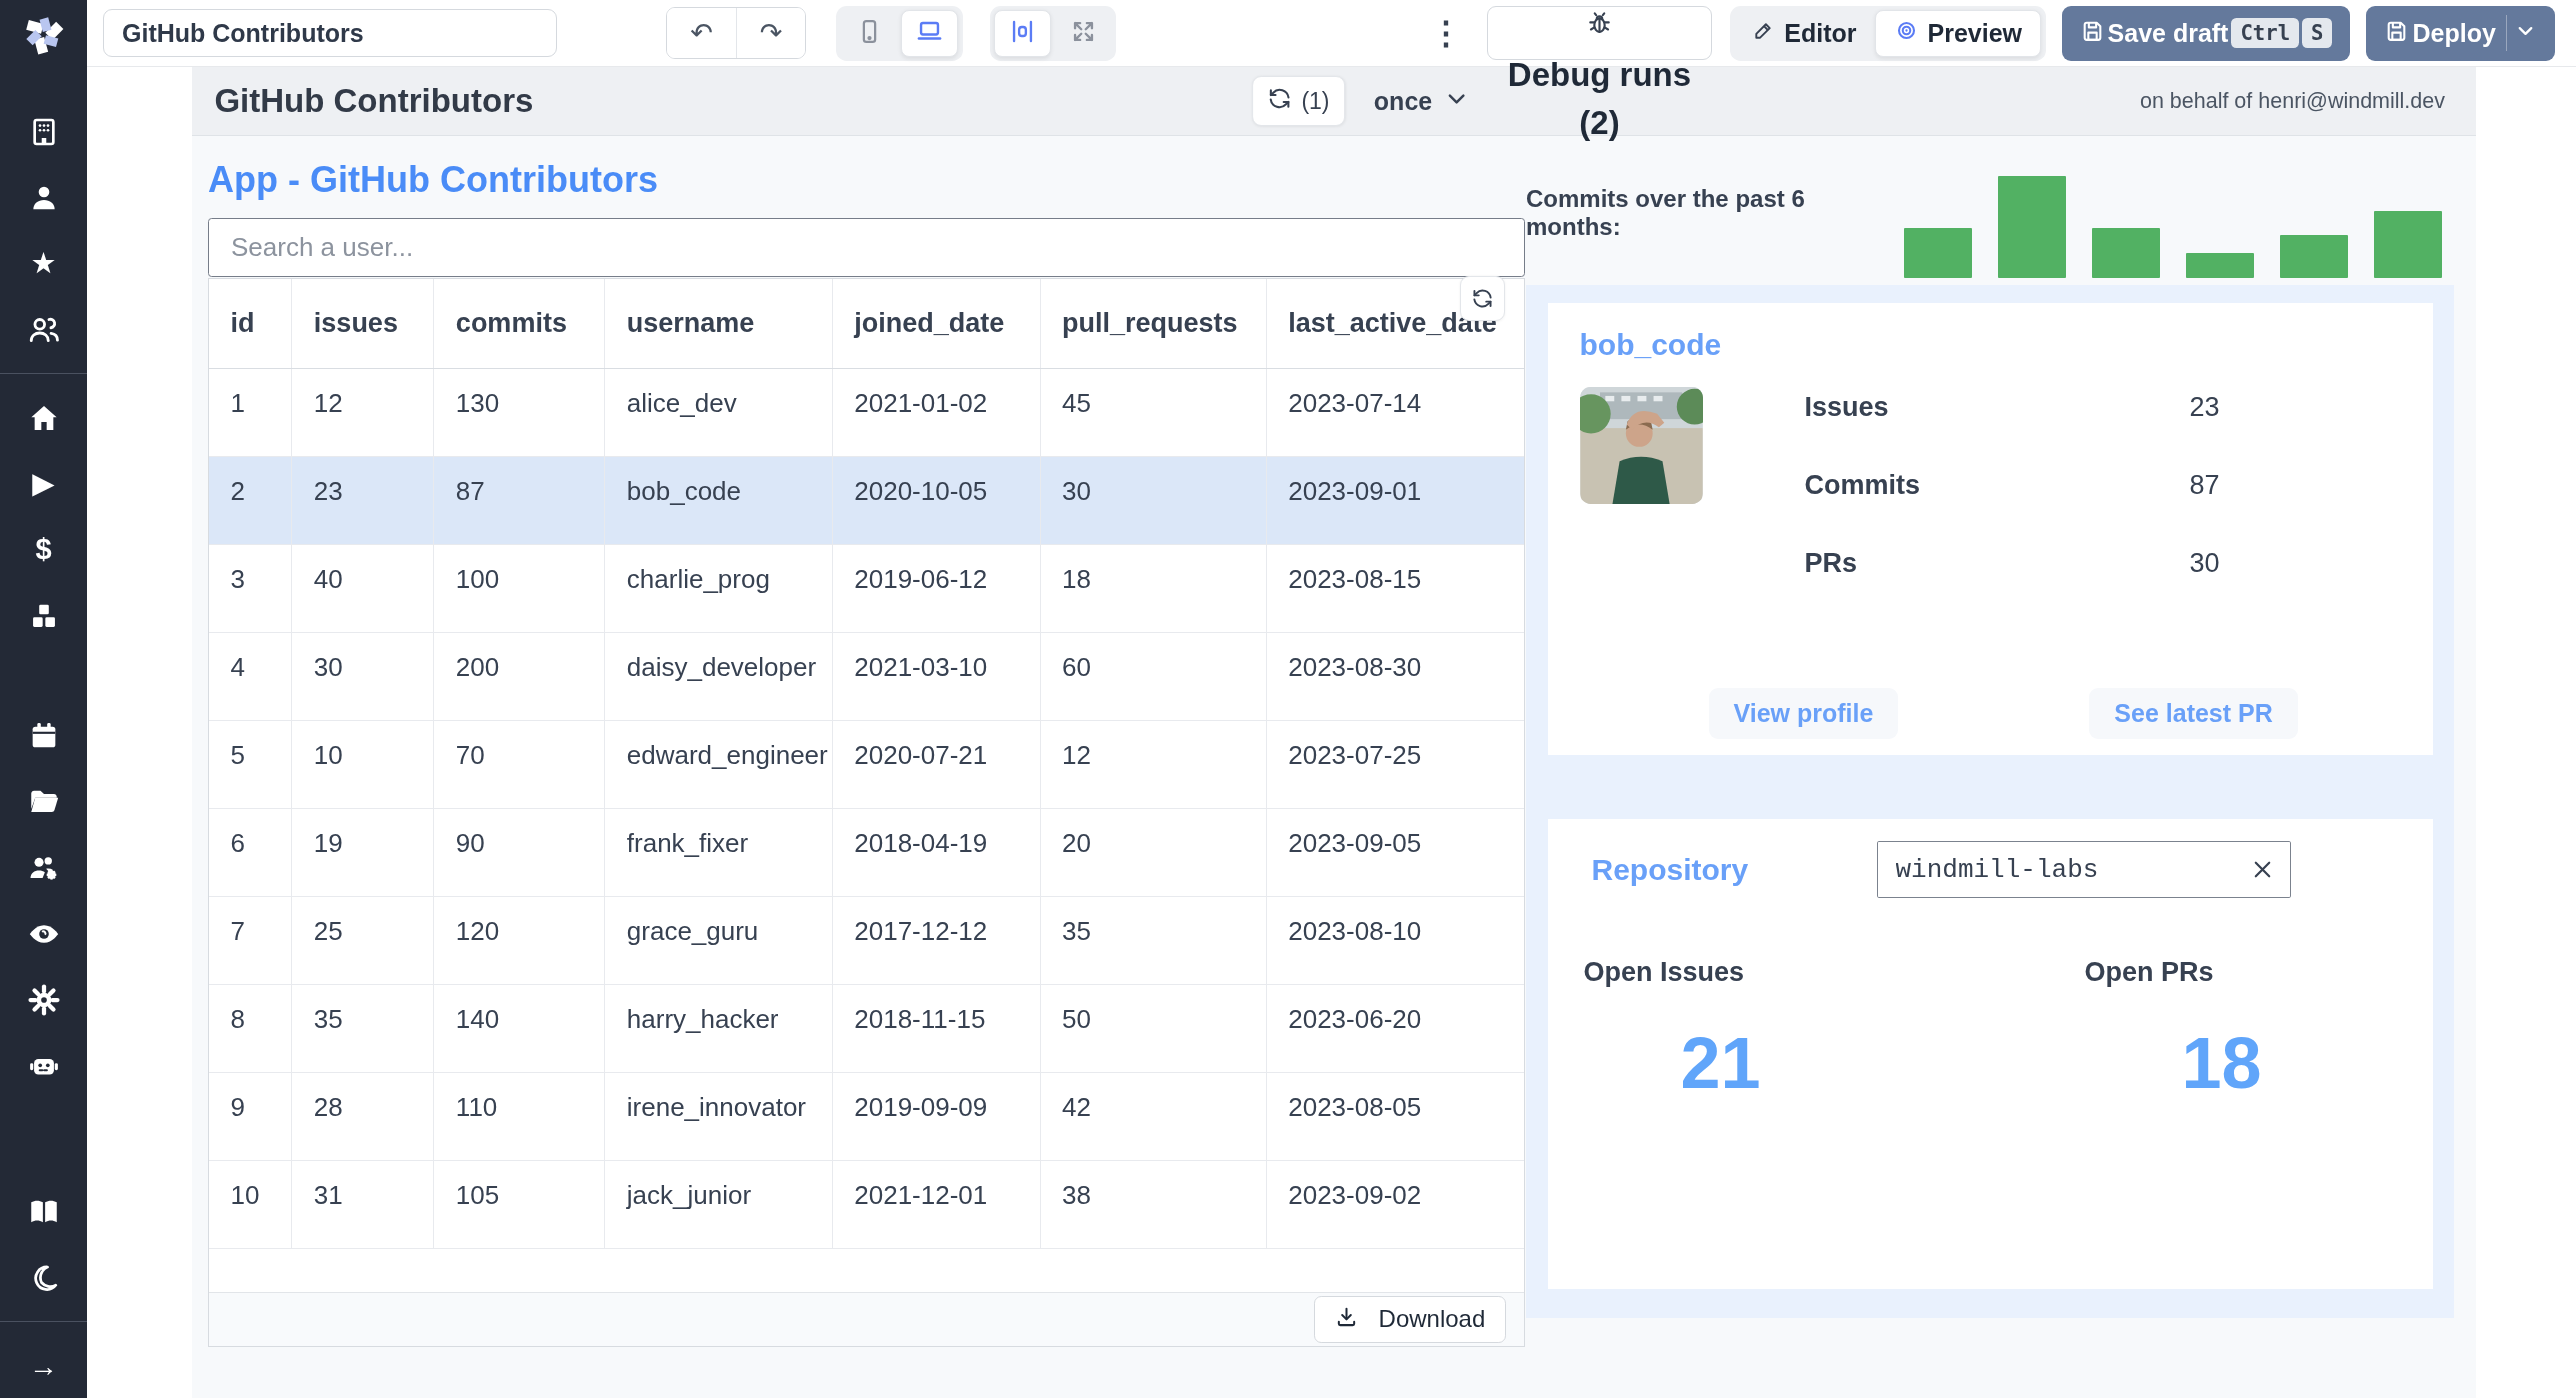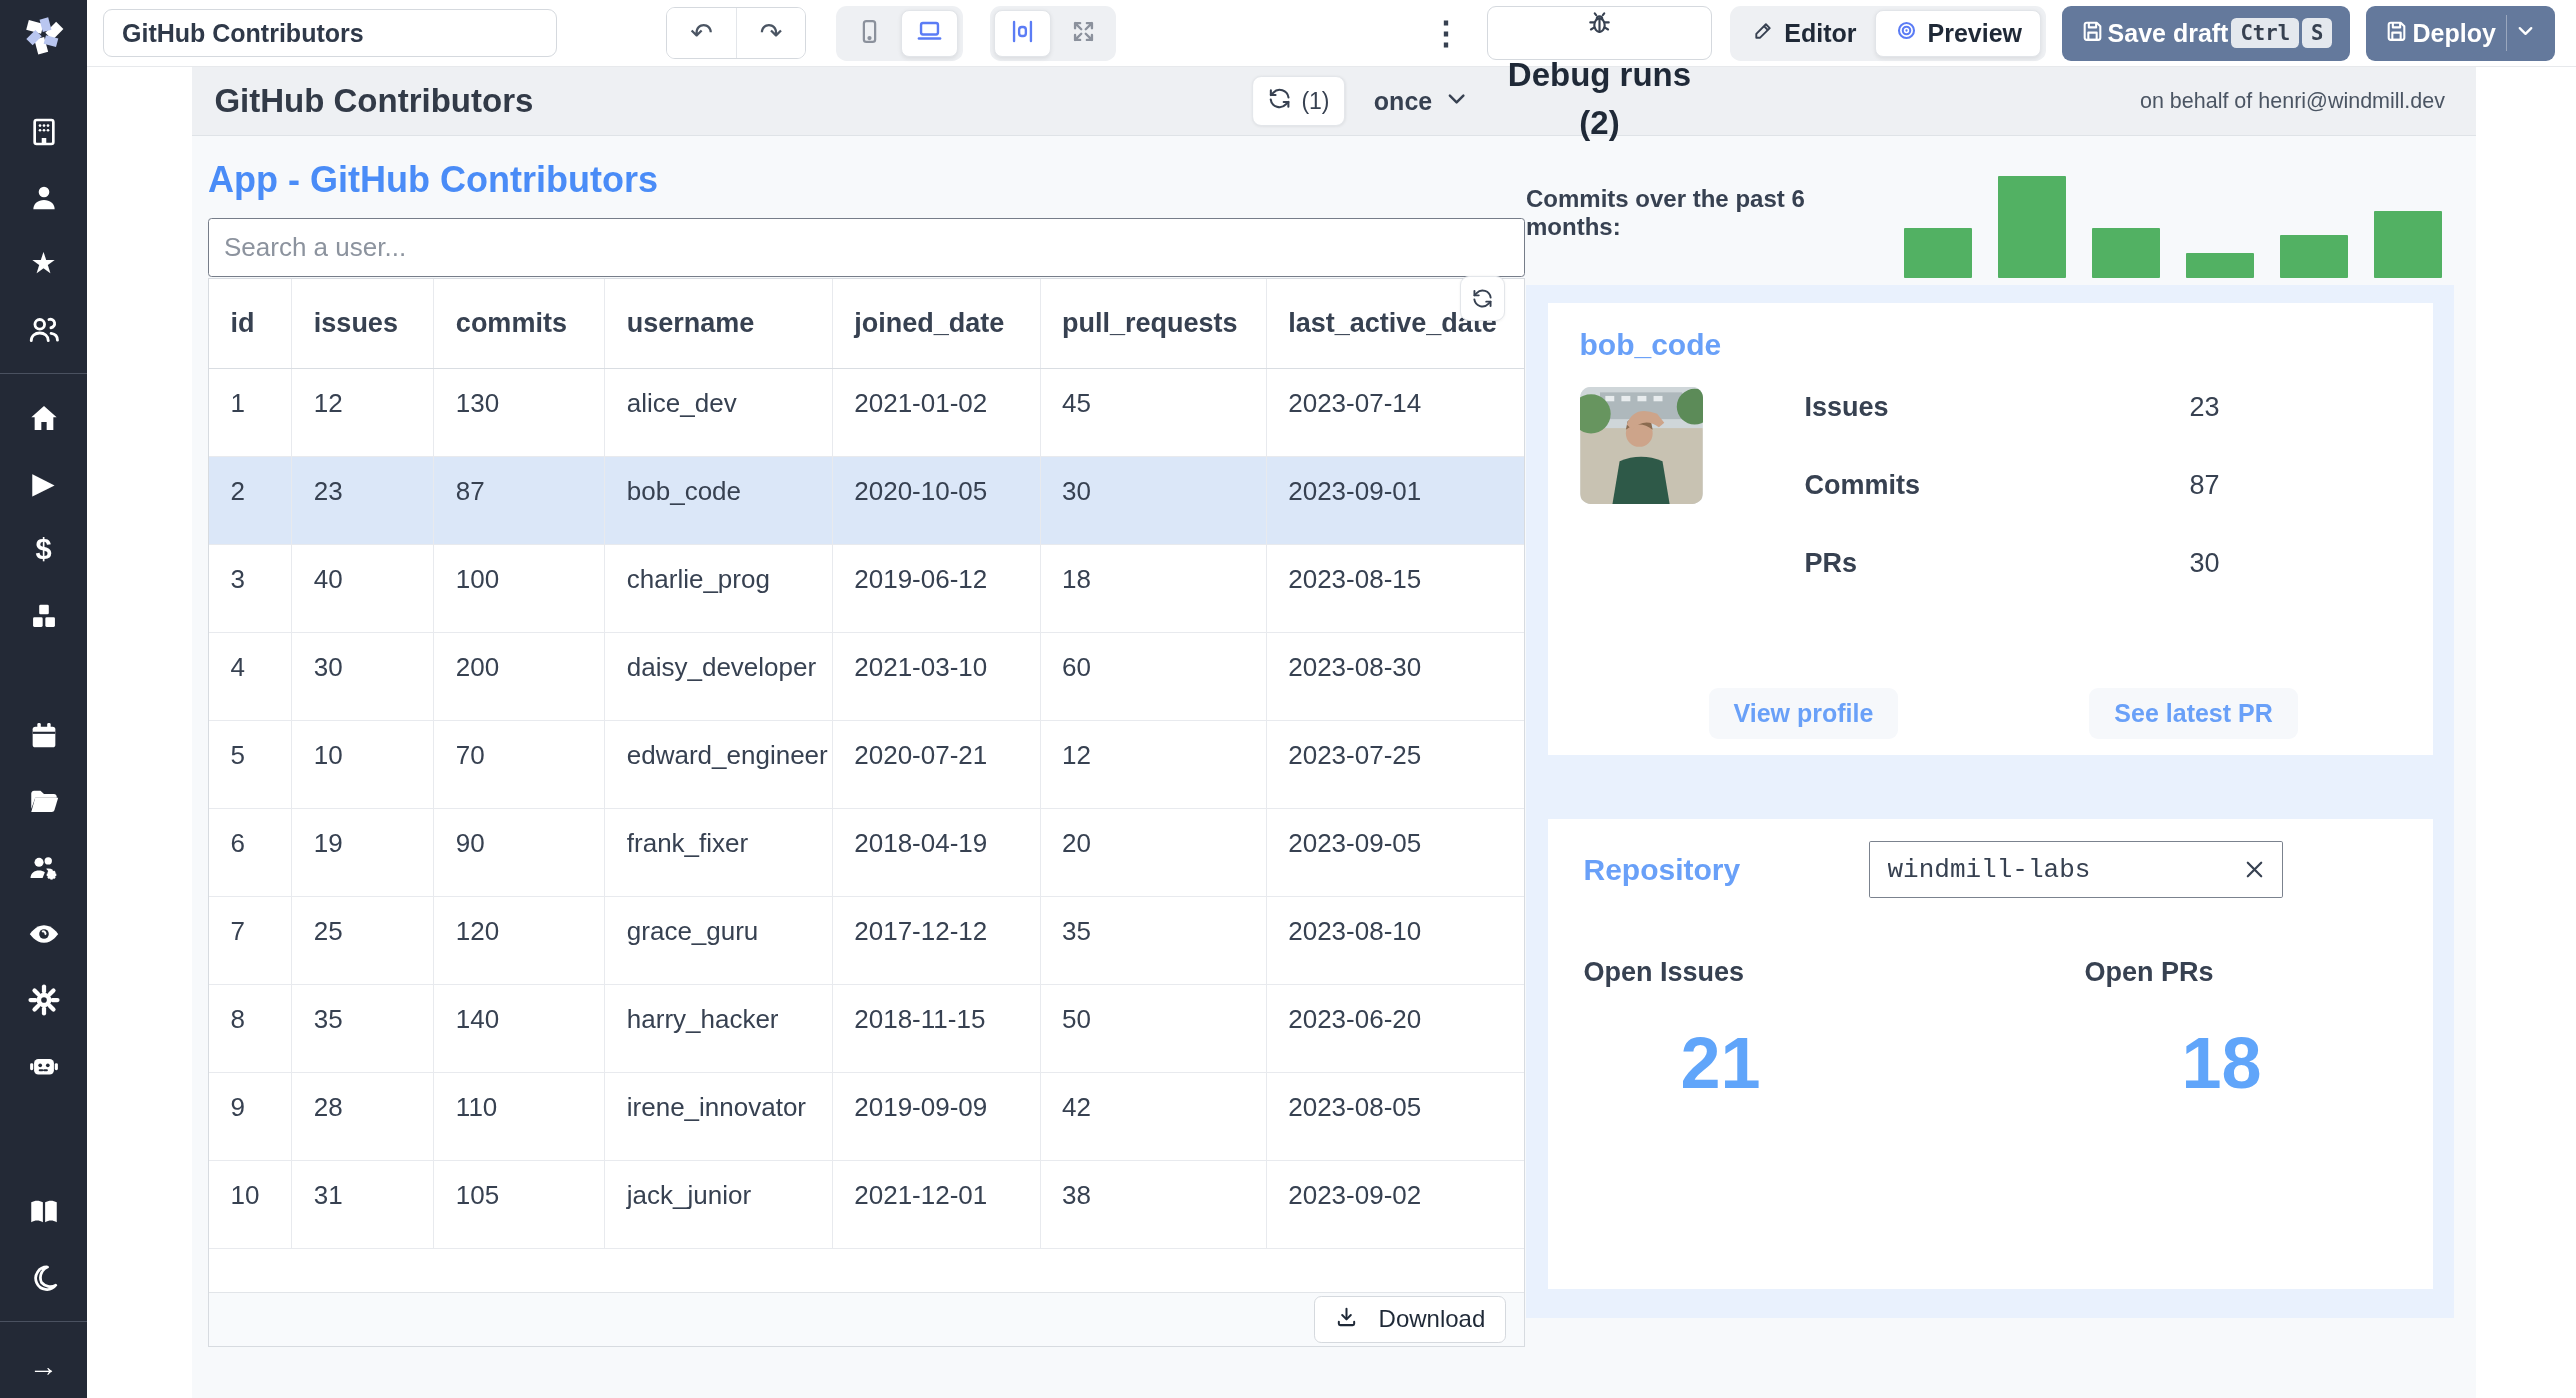--- a/index.html
+++ b/index.html
@@ -67,21 +67,21 @@
   .once-btn { border:none; background:transparent; display:flex; align-items:center; gap:10.7px;
     font-size:25px; font-weight:600; color:#374151; cursor:pointer; }
   .behalf { position:absolute; right:31px; font-size:21.5px; color:#4b5563; }
 
   .app-body { position:relative; height:1263px; }
 
   
   .left-col { position:absolute; left:16px; top:23px; width:1317px; }
   .app-title { font-size:36px; font-weight:700; color:#4a8cf7; height:45px; }
   .search-input { margin-top:14.3px; width:100%; height:59px; border:1.8px solid #767d89;
-    border-radius:3.6px; background:#fff; padding:0 15px; font-size:26px; color:#374151;
+    border-radius:3.6px; background:#fff; padding:0 22px; font-size:26px; color:#374151;
     font-family:"Liberation Sans",sans-serif; }
   .search-input::placeholder { color:#8c939e; }
   .table-wrap { position:relative; margin-top:1px; border:0.9px solid #d7dbe0; background:#fff; }
   .tbl-refresh { position:absolute; top:-3.6px; right:19px; width:45px; height:45px; background:#fff;
     border:0.9px solid #e3e6ea; border-radius:9px; box-shadow:0 0.9px 2.7px rgba(0,0,0,.06);
     display:flex; align-items:center; justify-content:center; cursor:pointer; z-index:2; }
   table { width:100%; border-collapse:collapse; table-layout:fixed; }
   th { height:89px; font-size:27px; font-weight:700; color:#374151; text-align:left;
     padding:0 0 0 21.5px; vertical-align:middle; border-right:0.9px solid #e8eaee;
     border-bottom:0.9px solid #d9dde2; background:#fff; }
@@ -111,21 +111,21 @@
   .avatar { width:123px; height:117px; border-radius:10.7px; overflow:hidden; flex:none; }
   .stats { margin-left:102px; flex:1; display:grid; grid-template-columns:385px auto;
     row-gap:47px; align-content:start; font-size:27px; padding-top:5.4px; }
   .stat-label { font-weight:700; color:#374151; }
   .stat-value { color:#374151; }
   .card1-buttons { margin-top:109px; display:flex; gap:191px; padding-left:129px; }
   .ghost-btn { height:51px; background:#f6f8fb; border:none; border-radius:9px; padding:0 25px;
     font-size:25px; font-weight:600; color:#69a0f8; cursor:pointer; }
 
   .card2 { height:470px; margin-top:64px; padding:22.4px 36px; }
-  .card2-head { display:flex; align-items:center; }
+  .card2-head { display:flex; align-items:center;margin-left:8px; }
   .card2-head .card-title { width:285px; }
   .repo-input-wrap { position:relative; width:414px; }
   .repo-input { width:100%; height:57px; border:1.8px solid #7b828e; border-radius:1.8px;
     padding:0 54px 0 18px; font-size:26px; color:#374151; background:#fff;
     font-family:Liberation Mono, monospace; }
   .clear-x { position:absolute; right:12.5px; top:12.5px; width:32px; height:32px; border:none;
     background:transparent; cursor:pointer; display:flex; align-items:center; justify-content:center; }
   .card2-grid { margin-top:59px; display:grid; grid-template-columns:274px 274px; column-gap:227px; }
   .open-label { font-size:27px; font-weight:700; color:#374151; }
   .open-num { margin-top:34px; font-size:72px; font-weight:700; color:#60a5fa; text-align:center; }

